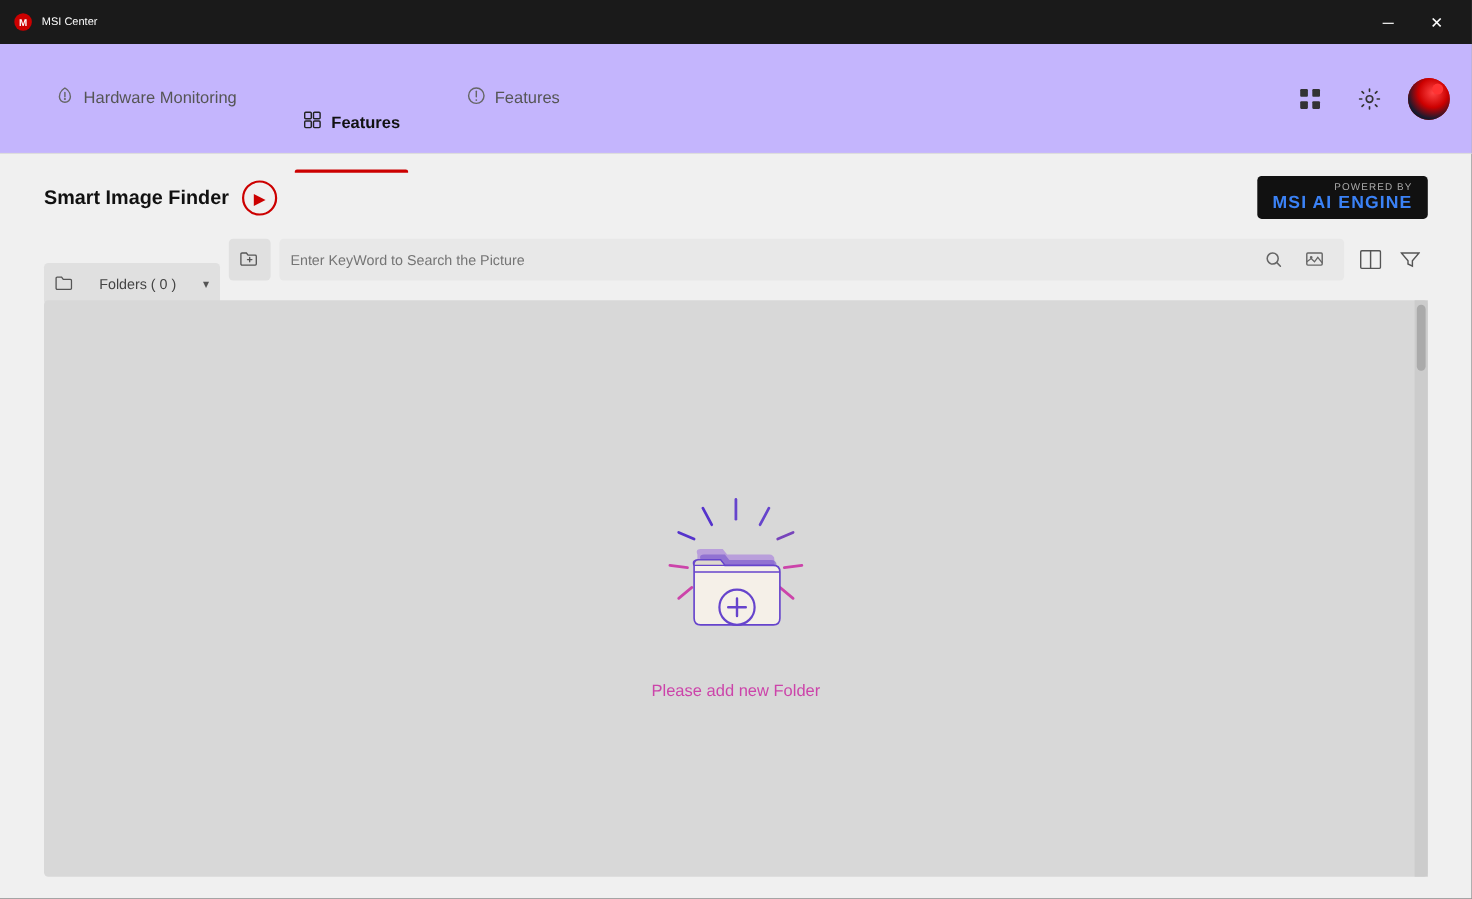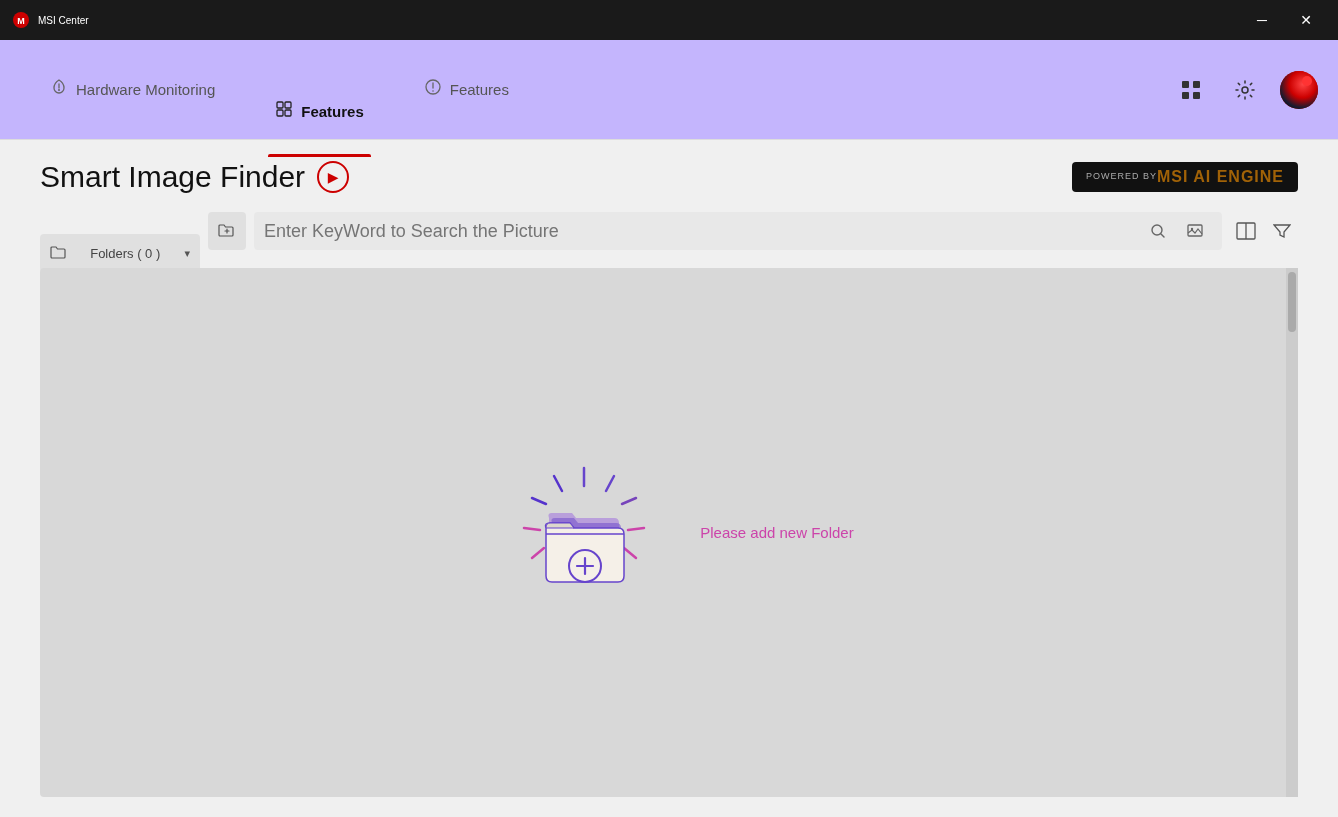--- a/index.html
+++ b/index.html
@@ -170,22 +170,22 @@
       display: flex;
       align-items: center;
       justify-content: space-between;
     }
     .page-title-area {
       display: flex;
       align-items: center;
       gap: 12px;
     }
     .page-title {
-      font-size: 30px;
-      font-weight: 400;
+      font-size: 18px;
+      font-weight: 700;
       color: #111;
     }
     .play-btn {
       width: 32px;
       height: 32px;
       border-radius: 50%;
       border: 2px solid #cc0000;
       background: transparent;
       cursor: pointer;
       display: flex;
@@ -194,34 +194,34 @@
       color: #cc0000;
       font-size: 14px;
     }
 
     .ai-engine-badge {
       background: #111;
       color: #fff;
       padding: 6px 14px;
       border-radius: 4px;
       display: flex;
-      flex-direction: row;
-      align-items: center;
+      flex-direction: column;
+      align-items: flex-end;
       line-height: 1.1;
     }
     .ai-badge-powered {
       font-size: 9px;
       color: #aaa;
       text-transform: uppercase;
       letter-spacing: 1px;
     }
     .ai-badge-name {
       font-size: 16px;
       font-weight: 700;
-      color: #a16207;
+      color: #3b82f6;
       letter-spacing: 1px;
     }
 
     
     .toolbar {
       display: flex;
       align-items: center;
       gap: 8px;
       height: 42px;
     }
@@ -274,21 +274,21 @@
       display: flex;
       align-items: center;
       padding: 0 10px;
       gap: 8px;
     }
     .search-input {
       flex: 1;
       background: transparent;
       border: none;
       outline: none;
-      font-size: 18px;
+      font-size: 13px;
       color: #888;
     }
     .search-icons {
       display: flex;
       align-items: center;
       gap: 6px;
     }
     .toolbar-icon-btn {
       width: 32px;
       height: 32px;
@@ -318,21 +318,21 @@
       align-items: center;
       justify-content: center;
       flex-direction: column;
       gap: 20px;
       position: relative;
     }
 
     
     .empty-state {
       display: flex;
-      flex-direction: row;
+      flex-direction: column;
       align-items: center;
       gap: 16px;
     }
 
     .empty-state-text {
       font-size: 15px;
       color: #cc44aa;
       font-weight: 500;
     }
 

